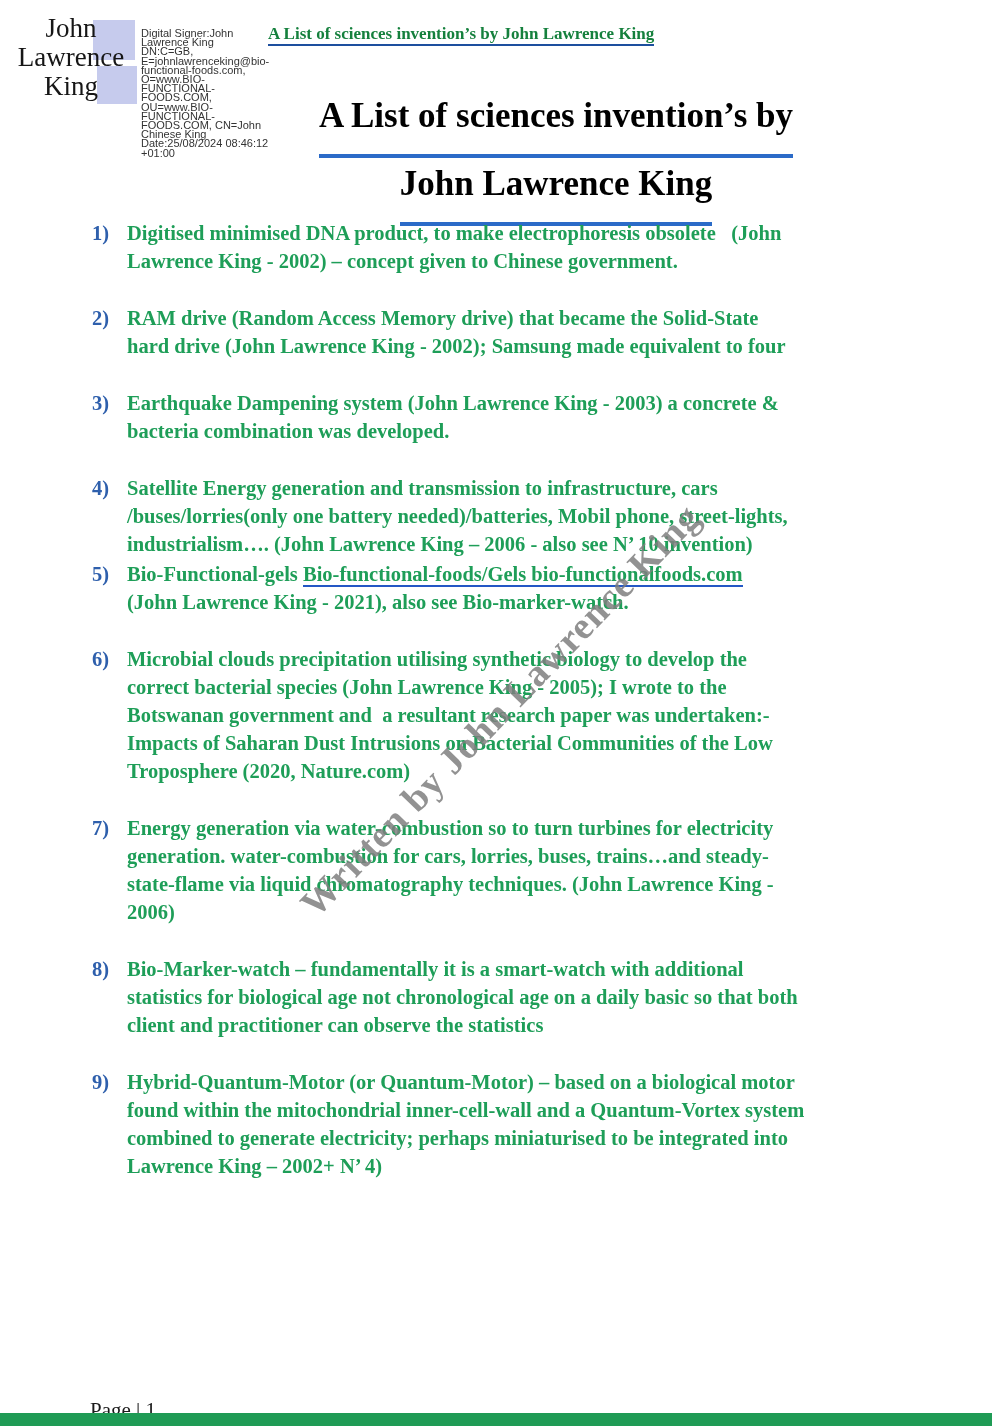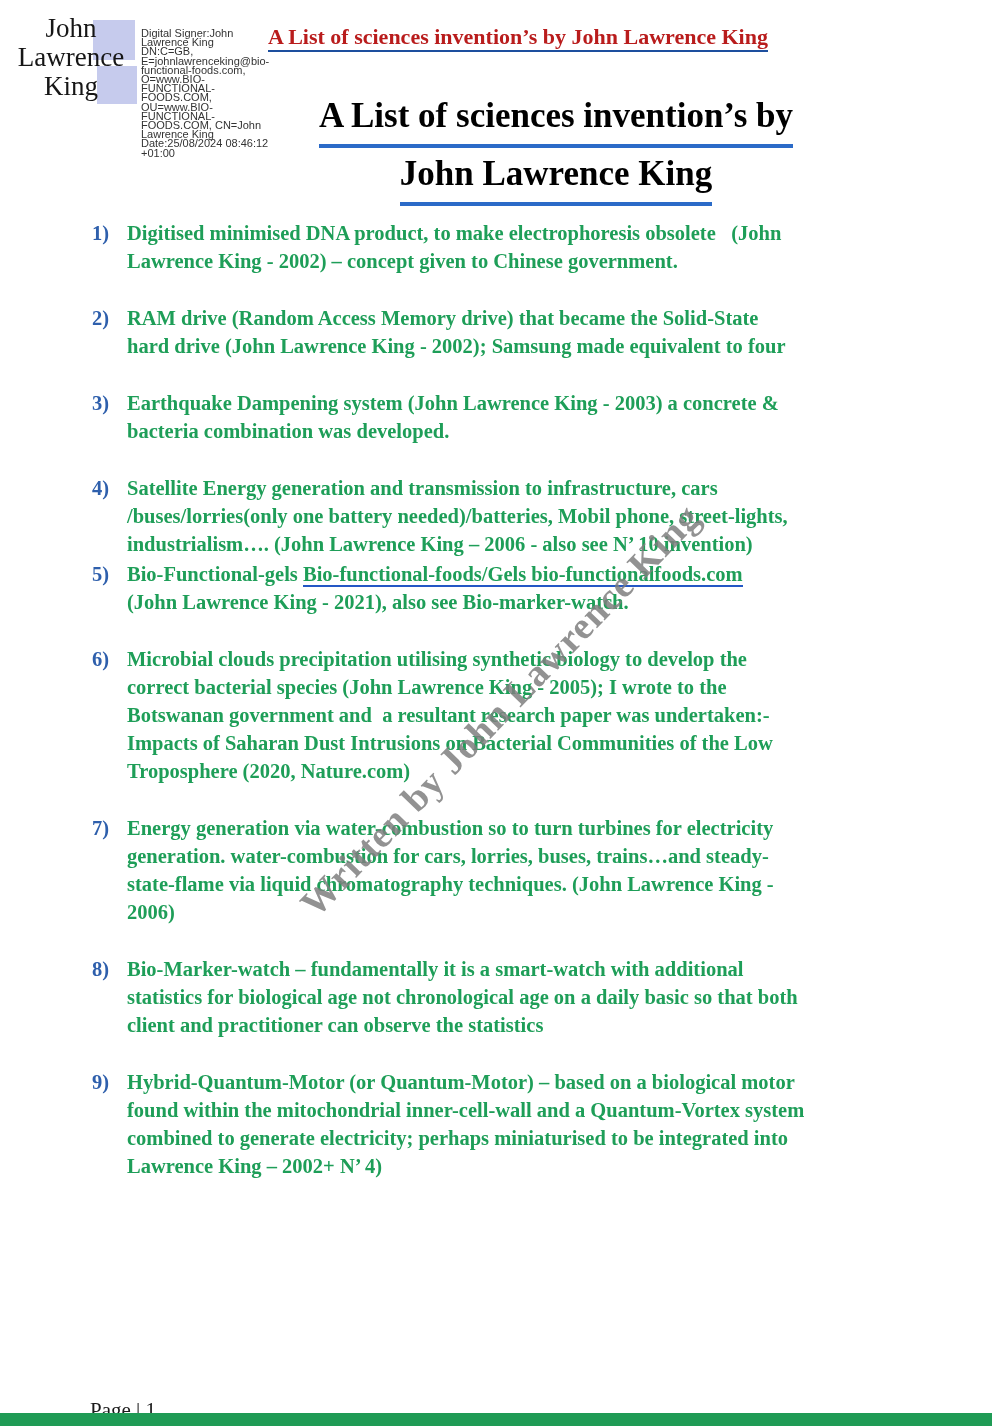--- a/index.html
+++ b/index.html
@@ -17,28 +17,28 @@
   
   .stamp-rect{position:absolute;background:var(--lavender);}
   .stamp-rect.r1{left:93px;top:20px;width:42px;height:40px;}
   .stamp-rect.r2{left:97px;top:66px;width:40px;height:38px;}
   .sig-name{position:absolute;left:6px;top:14px;width:130px;text-align:center;
             font-family:Liberation Serif, serif;font-size:27px;line-height:29px;color:#161616;}
   .sig-details{position:absolute;left:141px;top:29px;width:136px;
                font-family:"Liberation Sans", sans-serif;font-size:11px;line-height:9.2px;color:#333;}
 
   
-  .run-header{position:absolute;left:268px;top:24px;font-size:22px;font-weight:bold;color:#b91c1c;}
+  .run-header{position:absolute;left:268px;top:24px;font-size:17px;font-weight:bold;color:#15803d;}
   .run-header span{border-bottom:2px solid #1D4F9E;padding-bottom:1px;}
 
   
   .doc-title{position:absolute;left:0;top:96px;width:100%;box-sizing:border-box;padding-left:120px;
              text-align:center;font-weight:bold;font-size:35px;color:#000;}
   .doc-title .tline{margin-bottom:6px;}
-  .doc-title .tline span{display:inline-block;border-bottom:4px solid var(--underline);padding-bottom:8px;}
+  .doc-title .tline span{display:inline-block;border-bottom:4px solid var(--underline);padding-bottom:18px;}
 
   
   .inv-list{position:absolute;left:92px;top:219px;width:818px;font-weight:bold;
             font-size:20.5px;line-height:28px;}
   .item{display:flex;margin-bottom:29px;}
   .item.no-gap{margin-bottom:2px;}
   .num{flex:none;width:35px;color:var(--blue);}
   .txt{color:var(--green);}
   .item-line{white-space:pre-wrap;}
   .link{border-bottom:2px solid #2457C5;}
@@ -63,21 +63,21 @@
   <div>John</div>
   <div>Lawrence</div>
   <div>King</div>
 </div>
 <div class="sig-details">
     <div>Digital Signer:John Lawrence King</div>
     <div>DN:C=GB, E=johnlawrenceking@bio-</div>
     <div>functional-foods.com, O=www.BIO-</div>
     <div>FUNCTIONAL-FOODS.COM,</div>
     <div>OU=www.BIO-FUNCTIONAL-</div>
-    <div>FOODS.COM, CN=John Lawrence King</div>
+    <div>FOODS.COM, CN=John Chinese King</div>
     <div>Date:25/08/2024 08:46:12 +01:00</div>
   </div>
 
 <div class="run-header">
   <span>A List of sciences invention’s by John Lawrence King</span>
 </div>
 
 <div class="doc-title">
   <div class="tline"><span>A List of sciences invention’s by</span></div>
   <div class="tline"><span>John Lawrence King</span></div>

